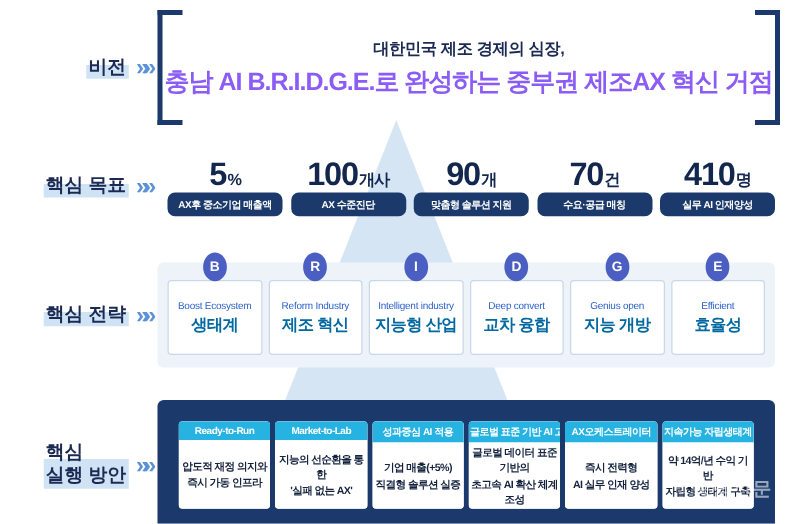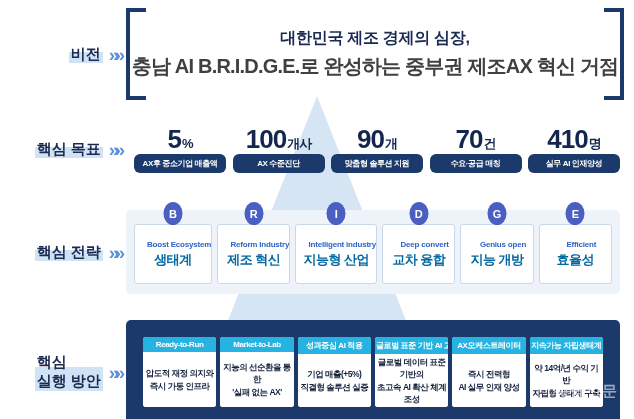--- a/index.html
+++ b/index.html
@@ -100,27 +100,27 @@
     width: 20px;
     height: 92px;
     border-top: 4px solid #1b3a6b;
     border-bottom: 4px solid #1b3a6b;
     box-sizing: border-box;
   }
   .brk.left  { left: 0;  border-left: 4px solid #1b3a6b; }
   .brk.right { right: 0; border-right: 4px solid #1b3a6b; }
   .vision-sub {
     color: #1b2a52;
-    font-size: 16px;
+    font-size: 13px;
     font-weight: bold;
     margin-bottom: 4px;
     letter-spacing: -0.3px;
   }
   .vision-main {
-    color: #404040;
+    color: #8b5cf6;
     font-size: 20px;
     font-weight: bold;
     letter-spacing: -0.8px;
     white-space: nowrap;
   }
 
   
   .goals-row { top: 118px; height: 62px; }
   .goals-area {
     flex: 1 1 auto;
@@ -200,24 +200,23 @@
     color: #ffffff;
     font-size: 11px;
     font-weight: bold;
     display: flex;
     align-items: center;
     justify-content: center;
   }
   .strat-en {
     color: #2f63c9;
     font-size: 8px;
-    font-weight: bold;
+    font-weight: normal;
     letter-spacing: -0.2px;
     white-space: nowrap;
-    padding-left: 12px;
   }
   .strat-ko {
     color: #0369a1;
     font-size: 13px;
     font-weight: bold;
     letter-spacing: -0.5px;
     white-space: nowrap;
   }
 
   

